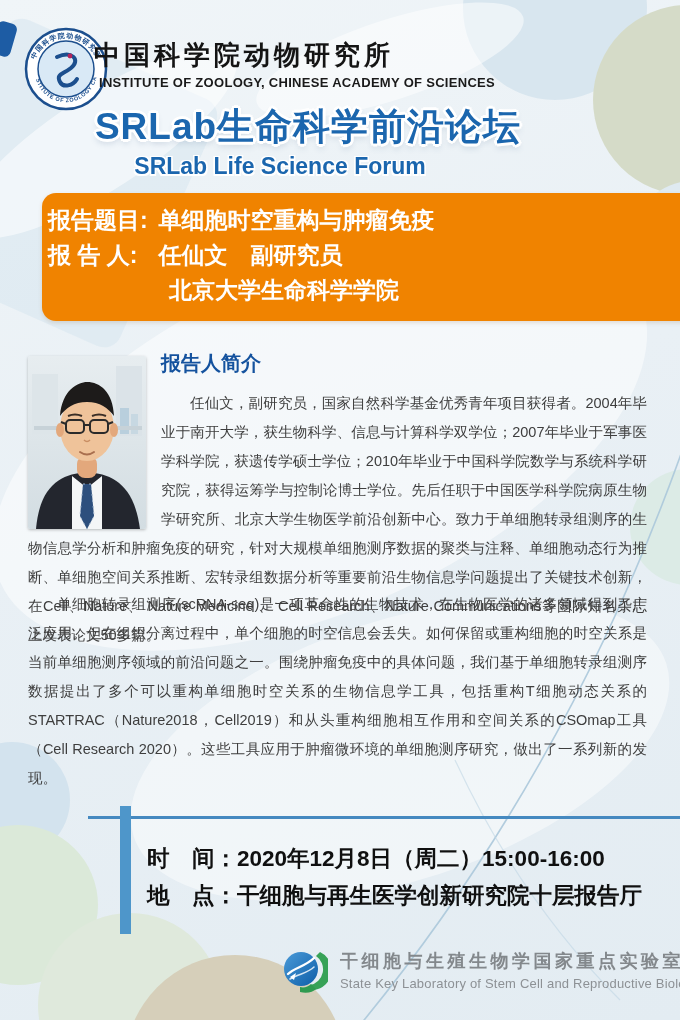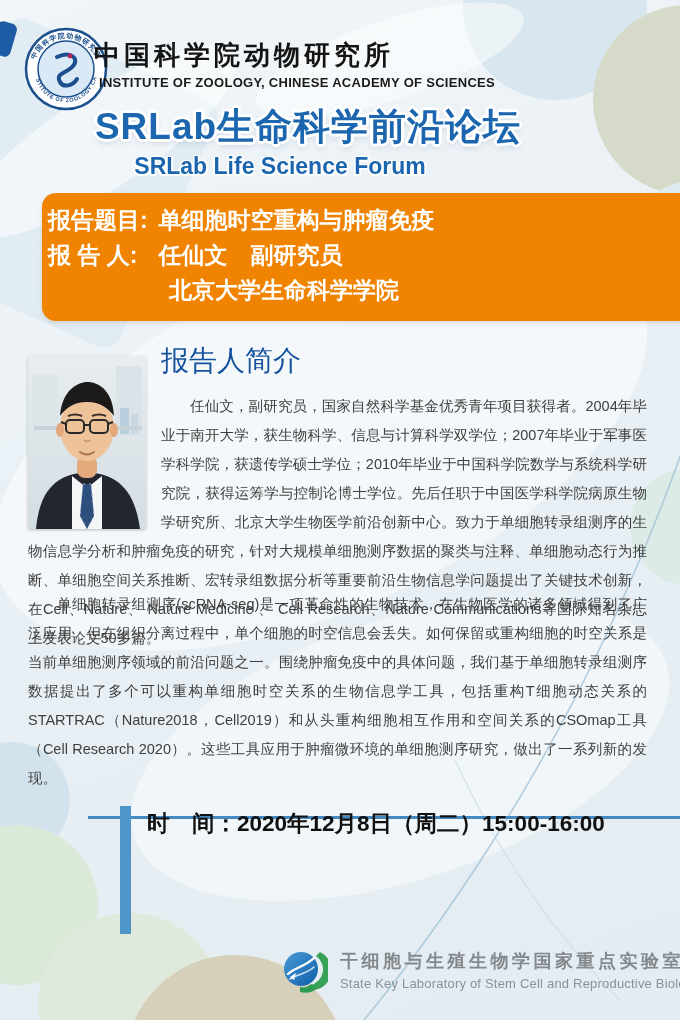--- a/index.html
+++ b/index.html
@@ -56,31 +56,31 @@
     position:absolute;left:42px;top:193px;width:680px;box-sizing:border-box;
     background:#f08300;border-radius:14px;padding:10px 20px 13px 6px;
     box-shadow:0 2px 4px rgba(120,70,0,.15);
   }
   .banner .bline{font-size:23px;font-weight:bold;color:#ffffff;line-height:35px;white-space:nowrap;}
   .banner .lbl{display:inline-block;min-width:104px;}
   .banner .indent3{padding-left:121px;}
   
   .speaker{position:absolute;left:28px;top:334px;width:625px;}
   .photo{float:left;width:118px;height:173px;margin:22px 15px 4px 0;border-radius:2px;overflow:hidden;box-shadow:0 1px 3px rgba(0,0,0,.25);}
-  .sec-h{font-size:28px;font-weight:normal;color:#14529e;margin:8px 0 0 0;}
+  .sec-h{font-size:20px;font-weight:bold;color:#14529e;margin:16px 0 0 0;}
   .para{
     margin:12px 6px 0 0;font-size:14.5px;line-height:29px;color:#3e3e3e;
     text-align:justify;text-indent:2em;
   }
   
   .abstract{position:absolute;left:28px;top:578px;width:625px;}
   
   .hline{position:absolute;left:88px;top:816px;width:592px;height:3px;background:#4589c0;}
   .vbar{position:absolute;left:120px;top:806px;width:11px;height:128px;background:#4e96ca;}
-  .sched{position:absolute;left:147px;top:805px;}
+  .sched{position:absolute;left:147px;top:840px;}
   .srow{font-size:22.5px;font-weight:bold;color:#101010;line-height:37px;white-space:nowrap;}
   
   .footer{position:absolute;left:280px;top:944px;display:flex;align-items:center;}
   .flogo{width:48px;height:52px;margin-right:12px;flex:none;}
   .lab-cn{
     font-family:"DejaVu Serif","Liberation Serif",serif;
     font-size:18px;font-weight:bold;color:#83888c;letter-spacing:3.5px;white-space:nowrap;
   }
   .lab-en{font-size:13px;color:#8d9195;margin-top:3px;white-space:nowrap;letter-spacing:.2px;}
 </style>
@@ -177,20 +177,21 @@
   </div>
 
   <div class="abstract">
     <p class="para">单细胞转录组测序(scRNA-seq)是一项革命性的生物技术，在生物医学的诸多领域得到了广泛应用。但在组织分离过程中，单个细胞的时空信息会丢失。如何保留或重构细胞的时空关系是当前单细胞测序领域的前沿问题之一。围绕肿瘤免疫中的具体问题，我们基于单细胞转录组测序数据提出了多个可以重构单细胞时空关系的生物信息学工具，包括重构T细胞动态关系的STARTRAC（Nature2018，Cell2019）和从头重构细胞相互作用和空间关系的CSOmap工具（Cell Research 2020）。这些工具应用于肿瘤微环境的单细胞测序研究，做出了一系列新的发现。</p>
   </div>
 
   <div class="hline"></div>
   <div class="vbar"></div>
   <div class="sched">
     <div class="srow"><span>时　间：</span><span>2020年12月8日（周二）15:00-16:00</span></div>
+    <div class="srow"><span>地　点：</span><span>干细胞与再生医学创新研究院十层报告厅</span></div>
   </div>
 
   <div class="footer">
     <svg class="flogo" viewBox="0 0 48 52">
       <defs>
         <linearGradient id="blueball" x1="0" y1="0" x2="1" y2="1">
           <stop offset="0" stop-color="#4a9ad8"></stop>
             <stop offset="1" stop-color="#0d5ea8"></stop>
         </linearGradient>
       </defs>

